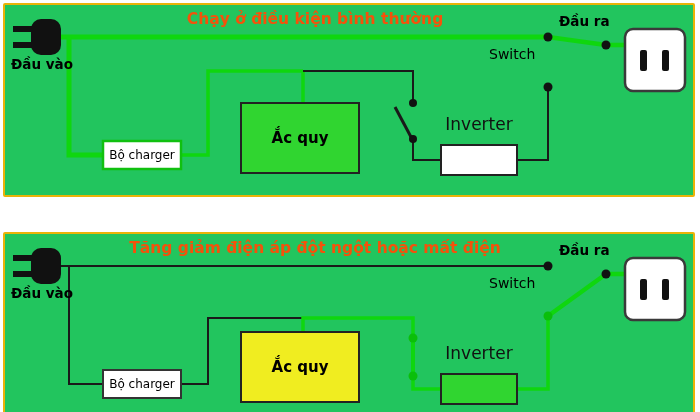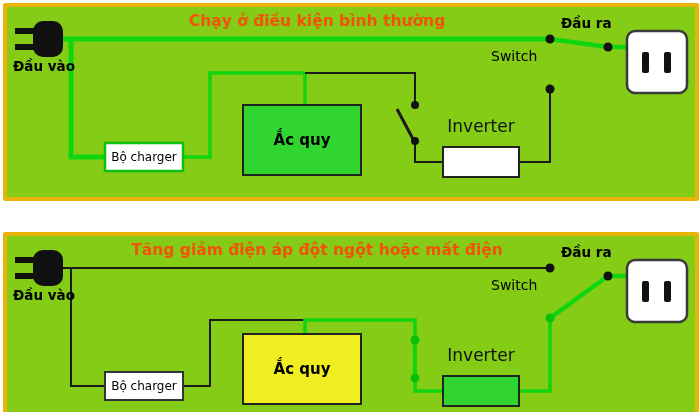--- a/index.html
+++ b/index.html
@@ -7,21 +7,21 @@
     --orange:#f4520b;
     --ink:#1a1a1a;
   }
   html,body{margin:0;padding:0;}
   body{
     width:700px;height:412px;background:#ffffff;position:relative;
     font-family:"DejaVu Sans","Liberation Sans",sans-serif;
   }
   .panel{
     position:absolute;left:3px;width:688px;height:190px;
-    border:4px solid #eab308;background:#84cc16;border-radius:2px;
+    border:2px solid #eab308;background:#22c55e;border-radius:2px;
     overflow:hidden;
   }
   #panel-top{top:3px;}
   #panel-bottom{top:232px;}
   svg{display:block;}
   .wire{fill:none;stroke-linecap:butt;stroke-linejoin:miter;}
   .green{stroke:var(--green);}
   .black{stroke:var(--ink);}
   text{fill:#000;}
   .title{font-weight:bold;font-size:15.5px;fill:var(--orange);}

